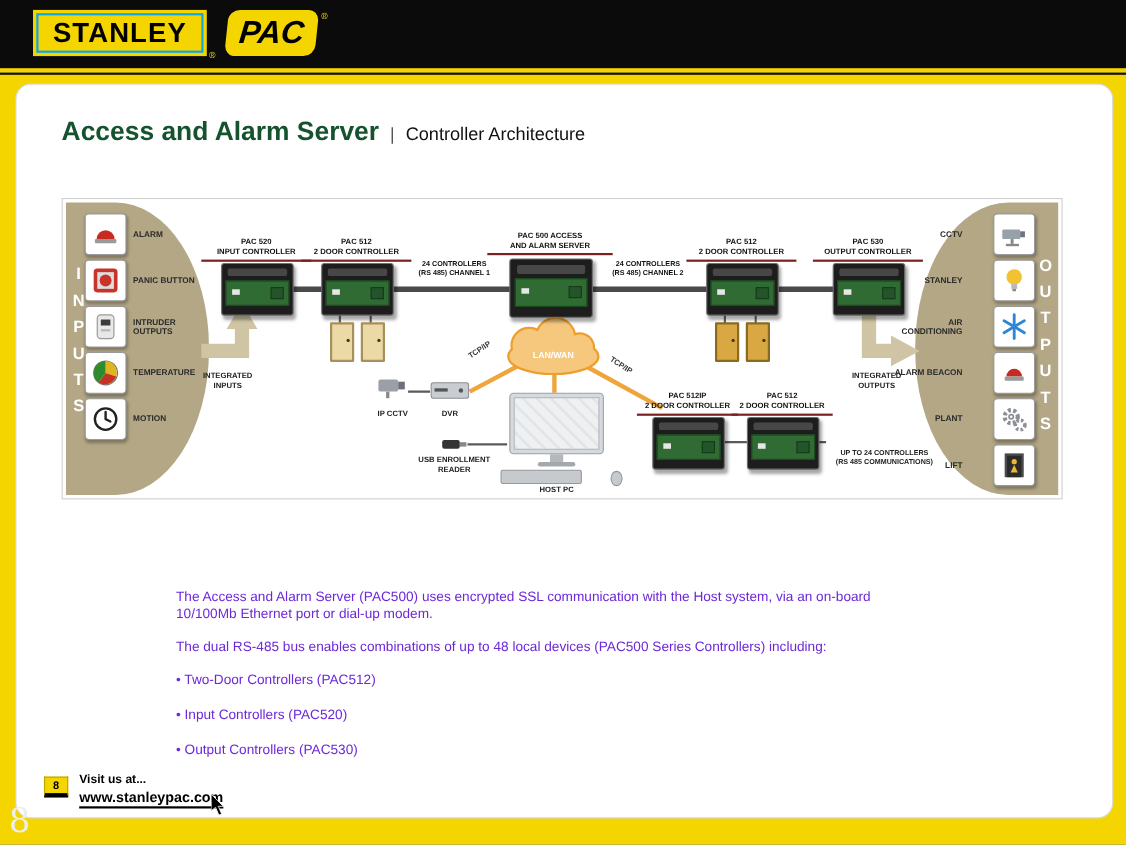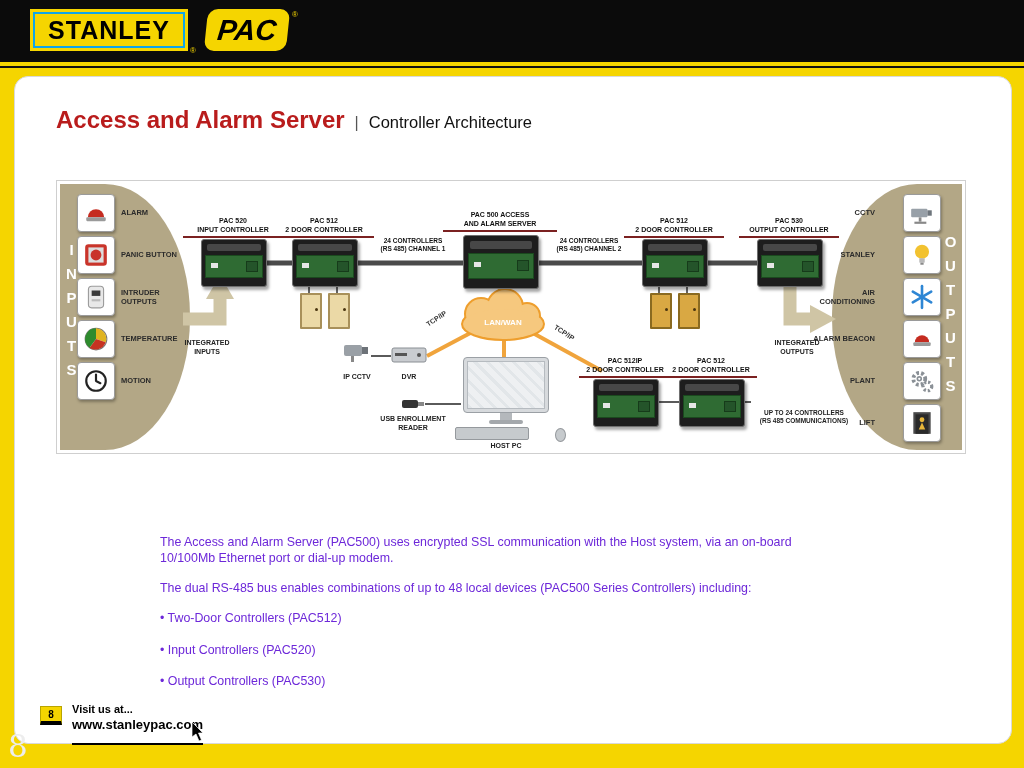--- a/index.html
+++ b/index.html
@@ -17,21 +17,21 @@
   .reg-s{position:absolute;left:190px;top:46px;color:#F5D500;font-size:8px;}
   .paclogo{position:absolute;left:206px;top:9px;width:82px;height:42px;background:#F5D500;border-radius:10px;
            transform:skewX(-6deg);display:flex;align-items:center;justify-content:center;
            font-weight:900;font-style:italic;font-size:29px;color:#000;}
   .reg-p{position:absolute;left:292px;top:10px;color:#F5D500;font-size:8px;}
 
   
   .card{position:absolute;left:14px;top:76px;width:996px;height:666px;background:#fff;
         border:1px solid #d9d9d9;border-radius:14px;}
   .title-row{position:absolute;left:56px;top:106px;display:flex;align-items:baseline;gap:10px;}
-  .title-main{font-size:24px;font-weight:800;color:#b91c1c;}
+  .title-main{font-size:24px;font-weight:800;color:#14532d;}
   .title-sep{font-size:16px;color:#555;}
   .title-sub{font-size:16.5px;color:#111;}
 
   
   .diagram{position:absolute;left:56px;top:180px;width:908px;height:272px;background:#fff;
            border:1px solid #cfcfcf;}
   .wires{position:absolute;left:0;top:0;width:908px;height:272px;}
   .panel{position:absolute;top:3px;bottom:3px;width:130px;background:#B3A786;}
   .panel.inputs{left:3px;border-radius:0 85px 85px 0 / 0 132px 132px 0;}
   .panel.outputs{right:3px;border-radius:85px 0 0 85px / 132px 0 0 132px;}
@@ -85,21 +85,21 @@
   .bodytext{position:absolute;left:160px;top:506px;width:690px;font-size:12.4px;color:#6d28d9;line-height:1.3;margin-top:28px;}
   .bodytext p{margin:0 0 14px 0;}
   .bodytext p.bullet{margin:0 0 15px 0;}
 
   
   .badge{position:absolute;left:40px;top:706px;width:22px;height:19px;background:#F5D500;
          border:1px solid #b9a500;border-bottom:4px solid #000;display:flex;align-items:center;justify-content:center;
          font-size:10px;font-weight:bold;color:#000;box-sizing:border-box;}
   .visit{position:absolute;left:72px;top:703px;font-size:11px;font-weight:800;color:#000;}
   .siteurl{position:absolute;left:72px;top:717px;font-size:13px;font-weight:800;color:#000;
-           border-bottom:2px solid #000;padding-bottom:11px;cursor:pointer;}
+           border-bottom:2px solid #000;padding-bottom:1px;cursor:pointer;}
   .cursor{position:absolute;left:192px;top:722px;}
   .bignum{position:absolute;left:8px;top:728px;font-family:"DejaVu Serif",serif;font-size:31px;color:#ededed;}
 </style>
 </head>
 <body>
 
 <div class="slide">
 
   <div class="topbar">
     <div class="stanley">

